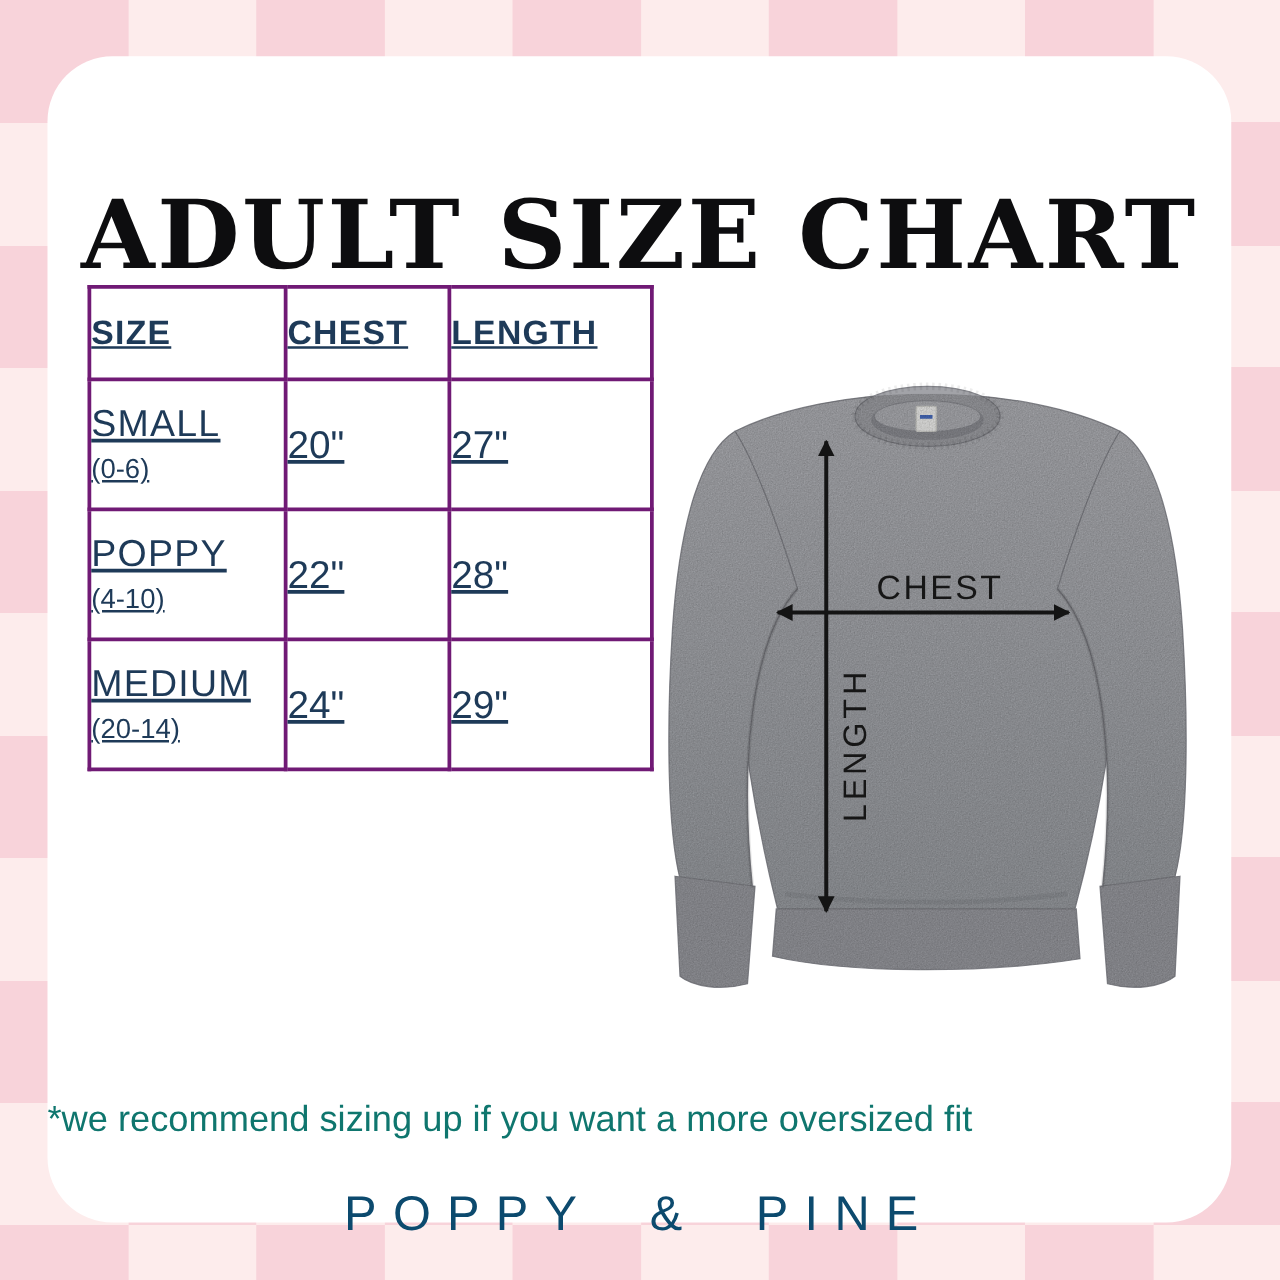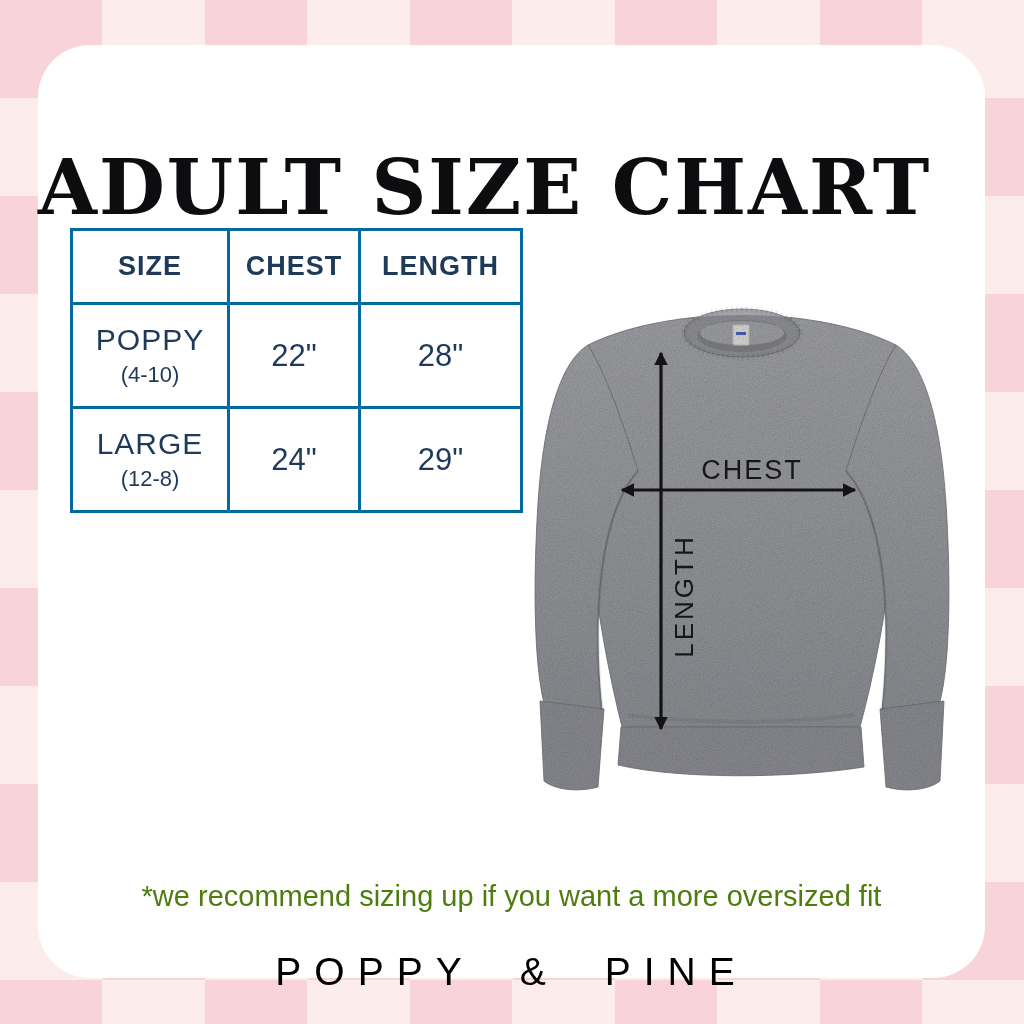--- a/index.html
+++ b/index.html
@@ -8,55 +8,55 @@
     font-family:"Liberation Sans", sans-serif;
     background-color:#fdecec;
     background-image: conic-gradient(#fdecec 0 25%, #f8d3da 0 50%, #fdecec 0 75%, #f8d3da 0);
     background-size:205px 196px;
   }
   .card {
     position:absolute; left:38px; top:45px; width:947px; height:933px;
     background:#ffffff; border-radius:52px;
   }
   .title {
-    position:absolute; top:52px; left:0; width:100%; text-align:left;
+    position:absolute; top:52px; left:0; width:100%; text-align:center;
     font-family:"DejaVu Serif", serif; font-weight:bold;
     font-size:76px; line-height:1.05; letter-spacing:2px; color:#0d0d0f;
   }
   table.size-table {
     position:absolute; left:32px; top:183px; width:450px;
     border-collapse:collapse; table-layout:fixed; color:#1e3a58;
   }
   .size-table th, .size-table td {
-    border:3px solid #0369a1; text-align:center; vertical-align:middle; padding:0;
+    border:3px solid #701a75; text-align:left; vertical-align:middle; padding:0;text-decoration:underline;
   }
   .size-table thead tr { height:74px; }
   .size-table tbody tr { height:104px; }
   .size-table th { font-size:27px; font-weight:bold; letter-spacing:1px; }
   .size-name { font-size:30px; letter-spacing:1px; }
   .size-range { font-size:22px; margin-top:5px; }
   .num { font-size:31px; }
   .diagram { position:absolute; left:490px; top:258px; width:430px; height:495px; }
   .diagram svg { position:absolute; left:0; top:0; }
   .chest-label {
     position:absolute; left:144px; top:152px; width:160px; text-align:center;
     font-size:27px; letter-spacing:2px; color:#161616;
   }
   .length-label {
     position:absolute; left:156px; top:293px; white-space:nowrap;
     transform:translate(-50%,-50%) rotate(-90deg);
     font-size:26px; letter-spacing:3px; color:#161616;
   }
   .note {
-    position:absolute; top:806px; left:0; width:100%; text-align:center;
-    font-size:29px; color:#4d7c0f;
+    position:absolute; top:806px; left:0; width:100%; text-align:left;
+    font-size:29px; color:#0f766e;
   }
   .brand {
     position:absolute; top:866px; left:0; width:100%; text-align:center;
-    font-size:39px; letter-spacing:13px; word-spacing:22px; color:#000000;
+    font-size:39px; letter-spacing:13px; word-spacing:22px; color:#0c4a6e;
   }
 </style>
 </head>
 <body>
 
 <div class="card">
 
   <h1 class="title">ADULT SIZE CHART</h1>
 
   <table class="size-table">
@@ -68,30 +68,38 @@
     <thead>
       <tr>
         <th>SIZE</th>
         <th>CHEST</th>
         <th>LENGTH</th>
       </tr>
     </thead>
     <tbody>
       <tr>
         <td>
+          <div class="size-name">SMALL</div>
+          <div class="size-range">(0-6)</div>
+        </td>
+        <td class="num">20"</td>
+        <td class="num">27"</td>
+      </tr>
+      <tr>
+        <td>
           <div class="size-name">POPPY</div>
           <div class="size-range">(4-10)</div>
         </td>
         <td class="num">22"</td>
         <td class="num">28"</td>
       </tr>
       <tr>
         <td>
-          <div class="size-name">LARGE</div>
-          <div class="size-range">(12-8)</div>
+          <div class="size-name">MEDIUM</div>
+          <div class="size-range">(20-14)</div>
         </td>
         <td class="num">24"</td>
         <td class="num">29"</td>
       </tr>
     </tbody>
   </table>
 
   <div class="diagram">
     <svg width="430" height="495" viewBox="0 0 430 495">
       <defs>

